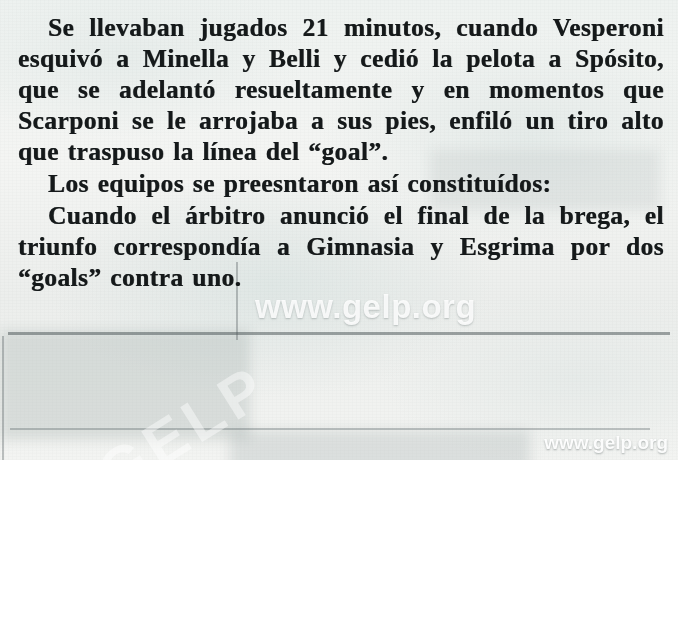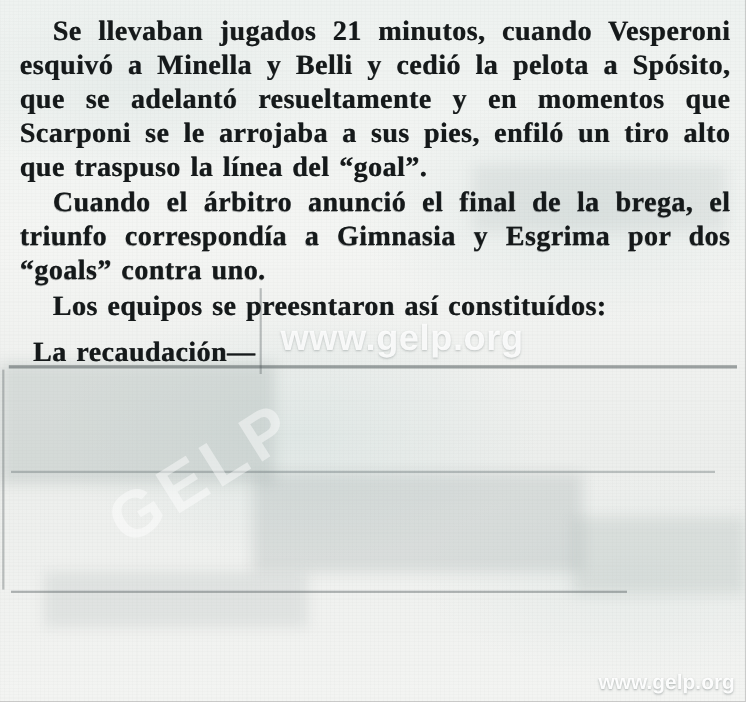--- a/index.html
+++ b/index.html
@@ -3,23 +3,23 @@
 <meta charset="utf-8">
 <style>
   html, body {
     margin: 0;
     padding: 0;
     background: #ffffff;
   }
   #page {
     position: relative;
     width: 678px;
-    height: 638px;
+    height: 460px;
     overflow: hidden;
-    background: #737373;
+    background: #c2410c;
     font-family: "Liberation Serif", serif;
   }
 
   
   .scan-bg {
     position: absolute;
     inset: 0;
     background:
       radial-gradient(ellipse 260px 120px at 18% 12%, rgba(230,236,234,0.9), rgba(255,255,255,0) 70%),
       radial-gradient(ellipse 300px 150px at 78% 30%, rgba(226,233,231,0.85), rgba(255,255,255,0) 70%),
@@ -147,23 +147,22 @@
   <div class="smudge s5"></div>
 
   <div class="scanline l1"></div>
   <div class="scanline l2"></div>
   <div class="scanline l3"></div>
   <div class="vline v1"></div>
   <div class="vline v2"></div>
 
   <div class="article">
     <p class="para indent">Se llevaban jugados 21 minutos, cuando Vesperoni esquivó a Minella y Belli y cedió la pelota a Spósito, que se adelantó resueltamente y en momentos que Scarponi se le arrojaba a sus pies, enfiló un tiro alto que traspuso la línea del “goal”.</p>
+    <p class="para indent last">Los equipos se preesntaron así constituídos:</p>
     <p class="para indent">Cuando el árbitro anunció el final de la brega, el triunfo correspondía a Gimnasia y Esgrima por dos “goals” contra uno.</p>
-    <p class="para indent last">Los equipos se preesntaron así constituídos:</p>
     <div class="gap-md"></div>
-    <p class="para sub">La recaudación—</p>
   </div>
 
   <div class="watermark diag">GELP</div>
   <div class="watermark main">www.gelp.org</div>
   <div class="watermark corner">www.gelp.org</div>
 
 </div>
 
 </body></html>

